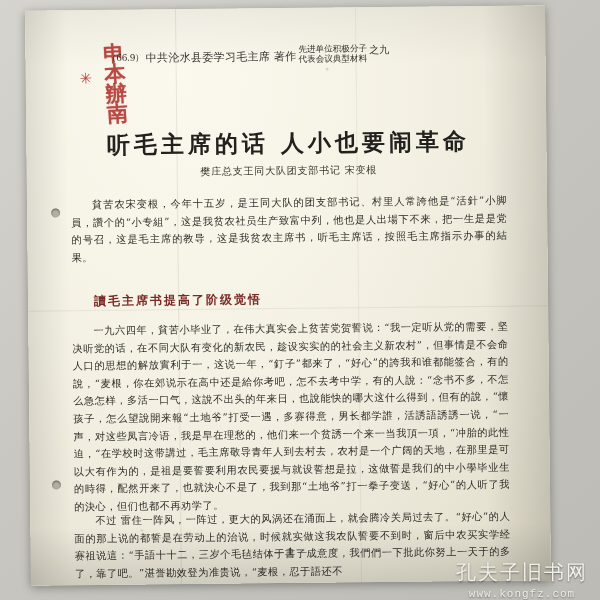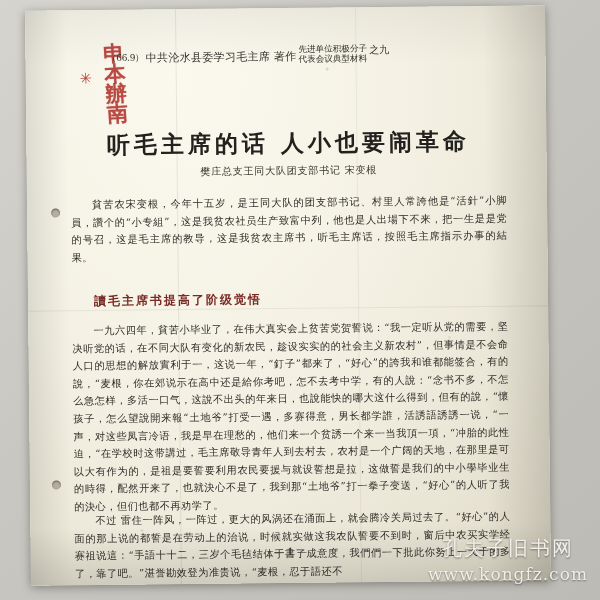--- a/index.html
+++ b/index.html
@@ -93,26 +93,26 @@
     position:absolute;left:30px;width:410px;
     font-size:12px;line-height:18px;letter-spacing:2px;font-weight:bold;
     color:#7a2a25;font-family:"DejaVu Serif", serif;
   }
   .pagenum{
     position:absolute;left:0;right:0;bottom:26px;text-align:center;
     font-size:10px;color:#3a382f;font-family:"DejaVu Serif", serif;
   }
   
   .wm{
-    position:absolute;right:12px;bottom:16px;text-align:center;
+    position:absolute;right:12px;bottom:0;text-align:center;
     color:#f2f0ea;font-family:"DejaVu Serif", serif;
     text-shadow:0 1px 2px rgba(0,0,0,.45);
   }
   .wm .big{font-size:20px;letter-spacing:2px;display:block;}
-  .wm .small{font-size:17px;letter-spacing:1px;display:block;margin-top:2px;opacity:.95;}
+  .wm .small{font-size:11px;letter-spacing:1px;display:block;margin-top:2px;opacity:.95;font-family:Liberation Mono, monospace;}
   
   .speck{position:absolute;border-radius:50%;background:rgba(90,80,60,.18);}
 </style>
 </head>
 <body>
 
 <div id="page">
 
   <div class="sheet">
 

